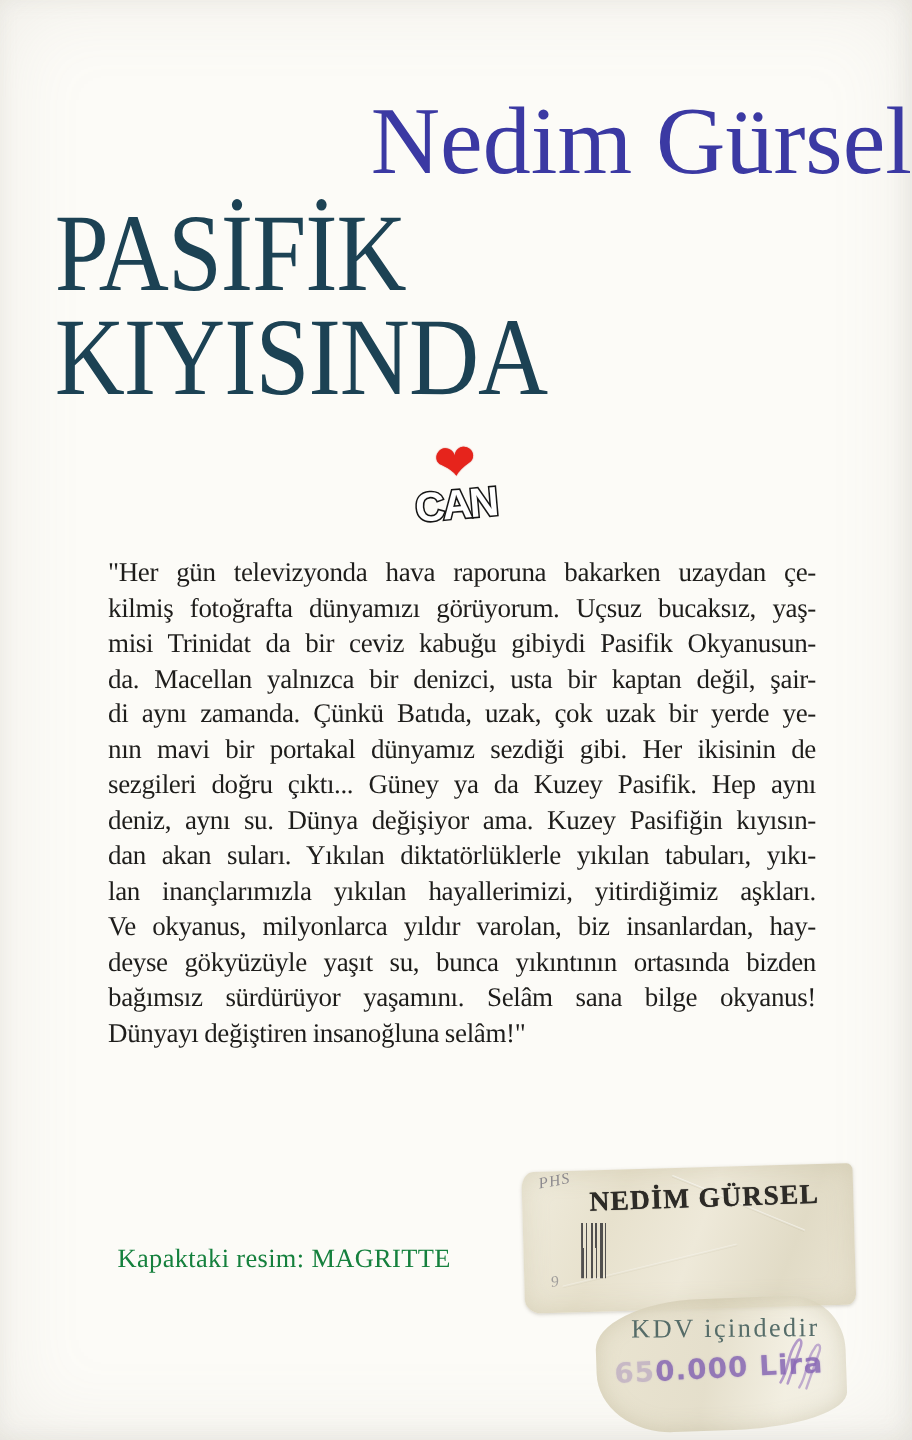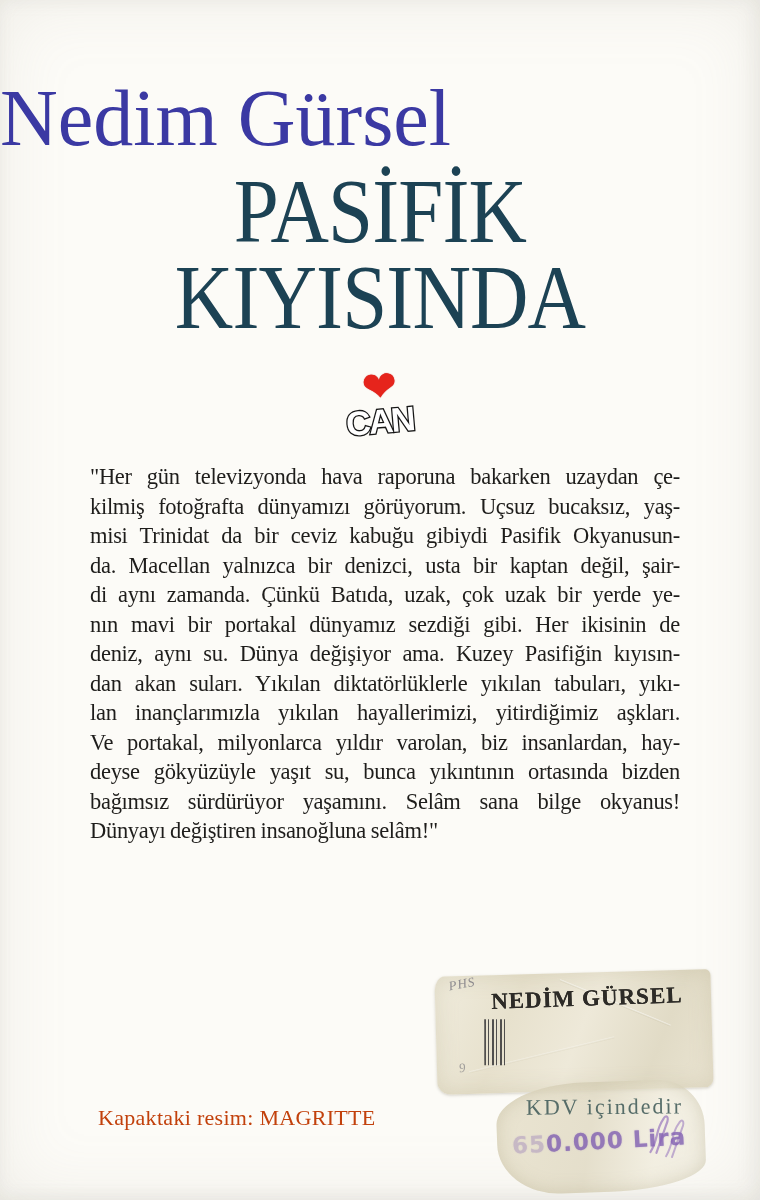--- a/index.html
+++ b/index.html
@@ -4,25 +4,25 @@
 <style>
   html,body{margin:0;padding:0;background:#e8e8e6;}
   .page{
     position:relative;width:760px;height:1200px;margin:0 auto;overflow:hidden;
     background:#fcfbf7;
     box-shadow:inset 0 0 70px rgba(160,158,145,.14), inset -6px 0 18px rgba(170,168,155,.10), inset 0 -6px 18px rgba(170,168,155,.08);
     font-family:"Liberation Serif", serif;
   }
   
   .author{
-    position:absolute;top:78px;left:0;right:0;text-align:left;
+    position:absolute;top:78px;left:0;right:0;text-align:right;
     font-size:80px;line-height:1;color:#3b39a3;letter-spacing:0px;
   }
   
-  .title{position:absolute;top:168px;left:0;right:0;text-align:center;color:#1c4254;}
+  .title{position:absolute;top:168px;left:0;right:0;color:#1c4254;}
   .title .tline{
     font-size:92px;line-height:86px;letter-spacing:-1px;
     transform:scaleX(.88);transform-origin:center center;white-space:nowrap;
   }
   
   .logo{position:absolute;top:366px;left:0;right:0;text-align:center;}
   .heart{display:inline-block;font-size:42px;line-height:1;color:#e6241c;transform:rotate(-5deg);
     text-shadow:0 0 1px #c21511;}
   .can{
     display:inline-block;margin-top:-4px;
@@ -31,21 +31,21 @@
     letter-spacing:-2px;transform:rotate(-5deg);
   }
   
   .blurb{position:absolute;left:90px;top:462px;width:590px;color:#1e1d1b;}
   .bl{
     font-size:22.5px;line-height:29.5px;letter-spacing:-0.3px;word-spacing:-0.6px;
     text-align:justify;text-align-last:justify;white-space:normal;
   }
   .bl-last{text-align-last:left;}
   
-  .credit{position:absolute;left:98px;top:1105px;font-size:22px;color:#c2410c;letter-spacing:.3px;}
+  .credit{position:absolute;left:98px;top:1036px;font-size:22px;color:#15803d;letter-spacing:.3px;}
   .isbn{position:absolute;left:98px;top:1195px;font-size:22px;color:#21211f;letter-spacing:.6px;}
   
   .sticker1{
     position:absolute;left:436px;top:973px;width:276px;height:118px;
     transform:rotate(-1.6deg);
     background:linear-gradient(113deg,#f0ecdd 0%,#e7e1cd 28%,#eee9d9 52%,#e1dbc6 78%,#eae4d2 100%);
     border-radius:10px 5px 8px 14px / 14px 6px 9px 12px;
     box-shadow:0 1px 3px rgba(90,85,60,.25), inset 0 0 22px rgba(175,165,130,.30);
   }
   .sticker1 .crease{position:absolute;background:linear-gradient(rgba(255,255,255,.65),rgba(190,182,150,.35));height:2px;border-radius:2px;}
@@ -100,24 +100,25 @@
     <span class="can">CAN</span>
   </div>
 
   <div class="blurb">
     <div class="bl">"Her gün televizyonda hava raporuna bakarken uzaydan çe-</div>
     <div class="bl">kilmiş fotoğrafta dünyamızı görüyorum. Uçsuz bucaksız, yaş-</div>
     <div class="bl">misi Trinidat da bir ceviz kabuğu gibiydi Pasifik Okyanusun-</div>
     <div class="bl">da. Macellan yalnızca bir denizci, usta bir kaptan değil, şair-</div>
     <div class="bl">di aynı zamanda. Çünkü Batıda, uzak, çok uzak bir yerde ye-</div>
     <div class="bl">nın mavi bir portakal dünyamız sezdiği gibi. Her ikisinin de</div>
+    <div class="bl">sezgileri doğru çıktı... Güney ya da Kuzey Pasifik. Hep aynı</div>
     <div class="bl">deniz, aynı su. Dünya değişiyor ama. Kuzey Pasifiğin kıyısın-</div>
     <div class="bl">dan akan suları. Yıkılan diktatörlüklerle yıkılan tabuları, yıkı-</div>
     <div class="bl">lan inançlarımızla yıkılan hayallerimizi, yitirdiğimiz aşkları.</div>
-    <div class="bl">Ve portakal, milyonlarca yıldır varolan, biz insanlardan, hay-</div>
+    <div class="bl">Ve okyanus, milyonlarca yıldır varolan, biz insanlardan, hay-</div>
     <div class="bl">deyse gökyüzüyle yaşıt su, bunca yıkıntının ortasında bizden</div>
     <div class="bl">bağımsız sürdürüyor yaşamını. Selâm sana bilge okyanus!</div>
     <div class="bl bl-last">Dünyayı değiştiren insanoğluna selâm!"</div>
   </div>
 
   <div class="credit">Kapaktaki resim: MAGRITTE</div>
   <div class="isbn">ISBN 975.510.296-5</div>
 
   <div class="sticker1">
     <div class="crease c1"></div>

